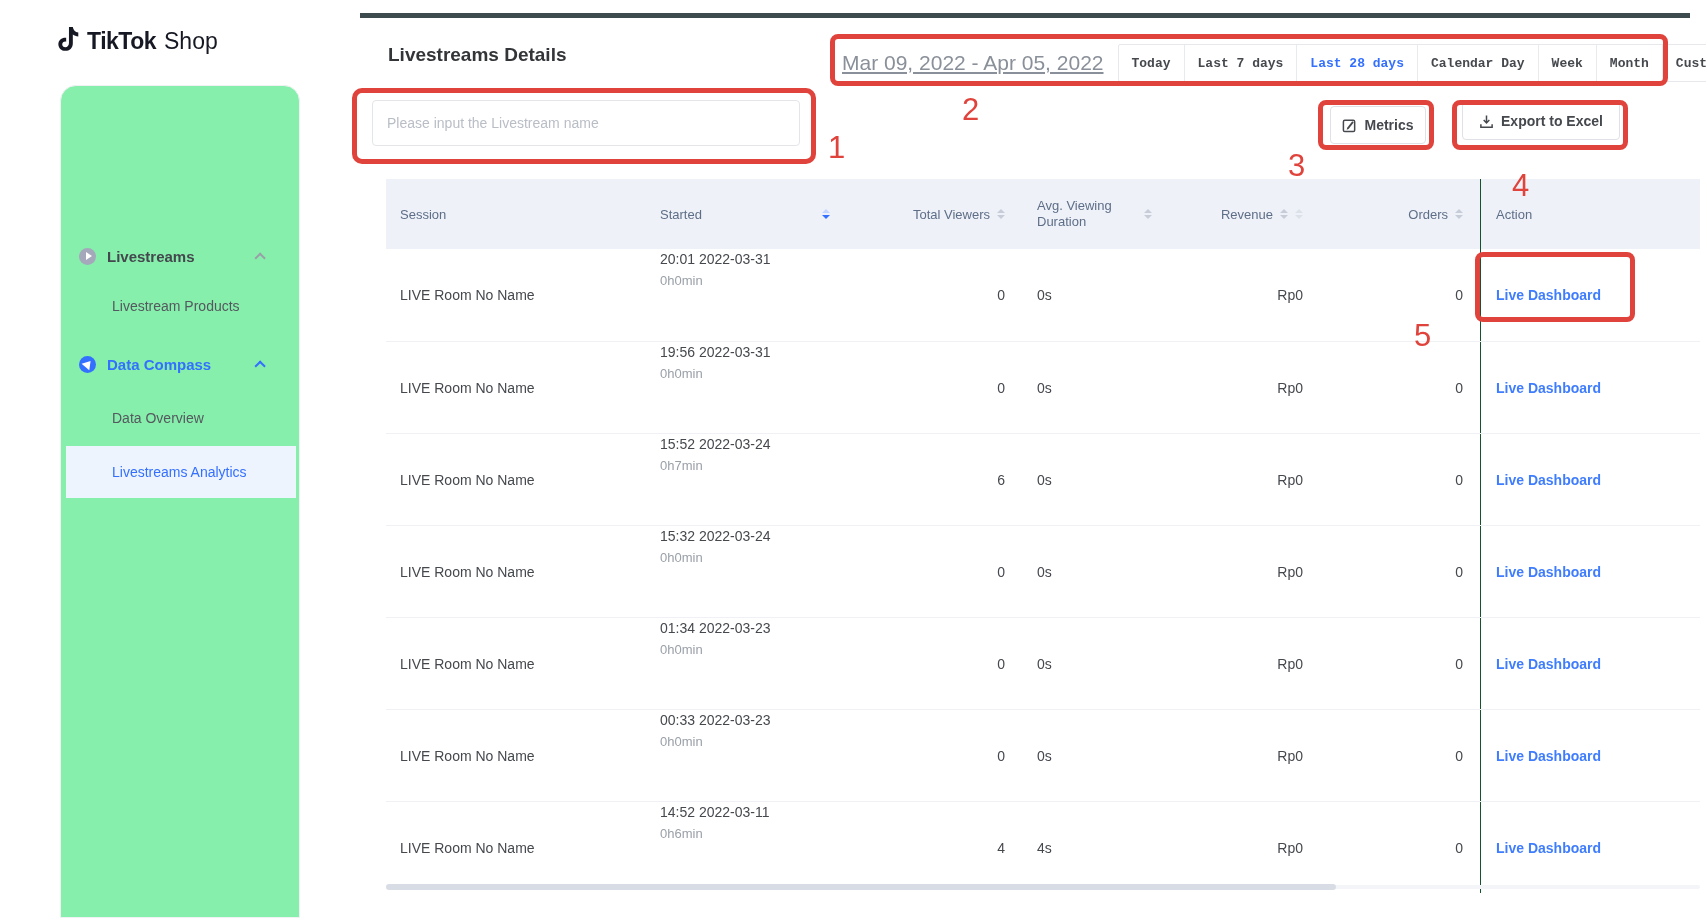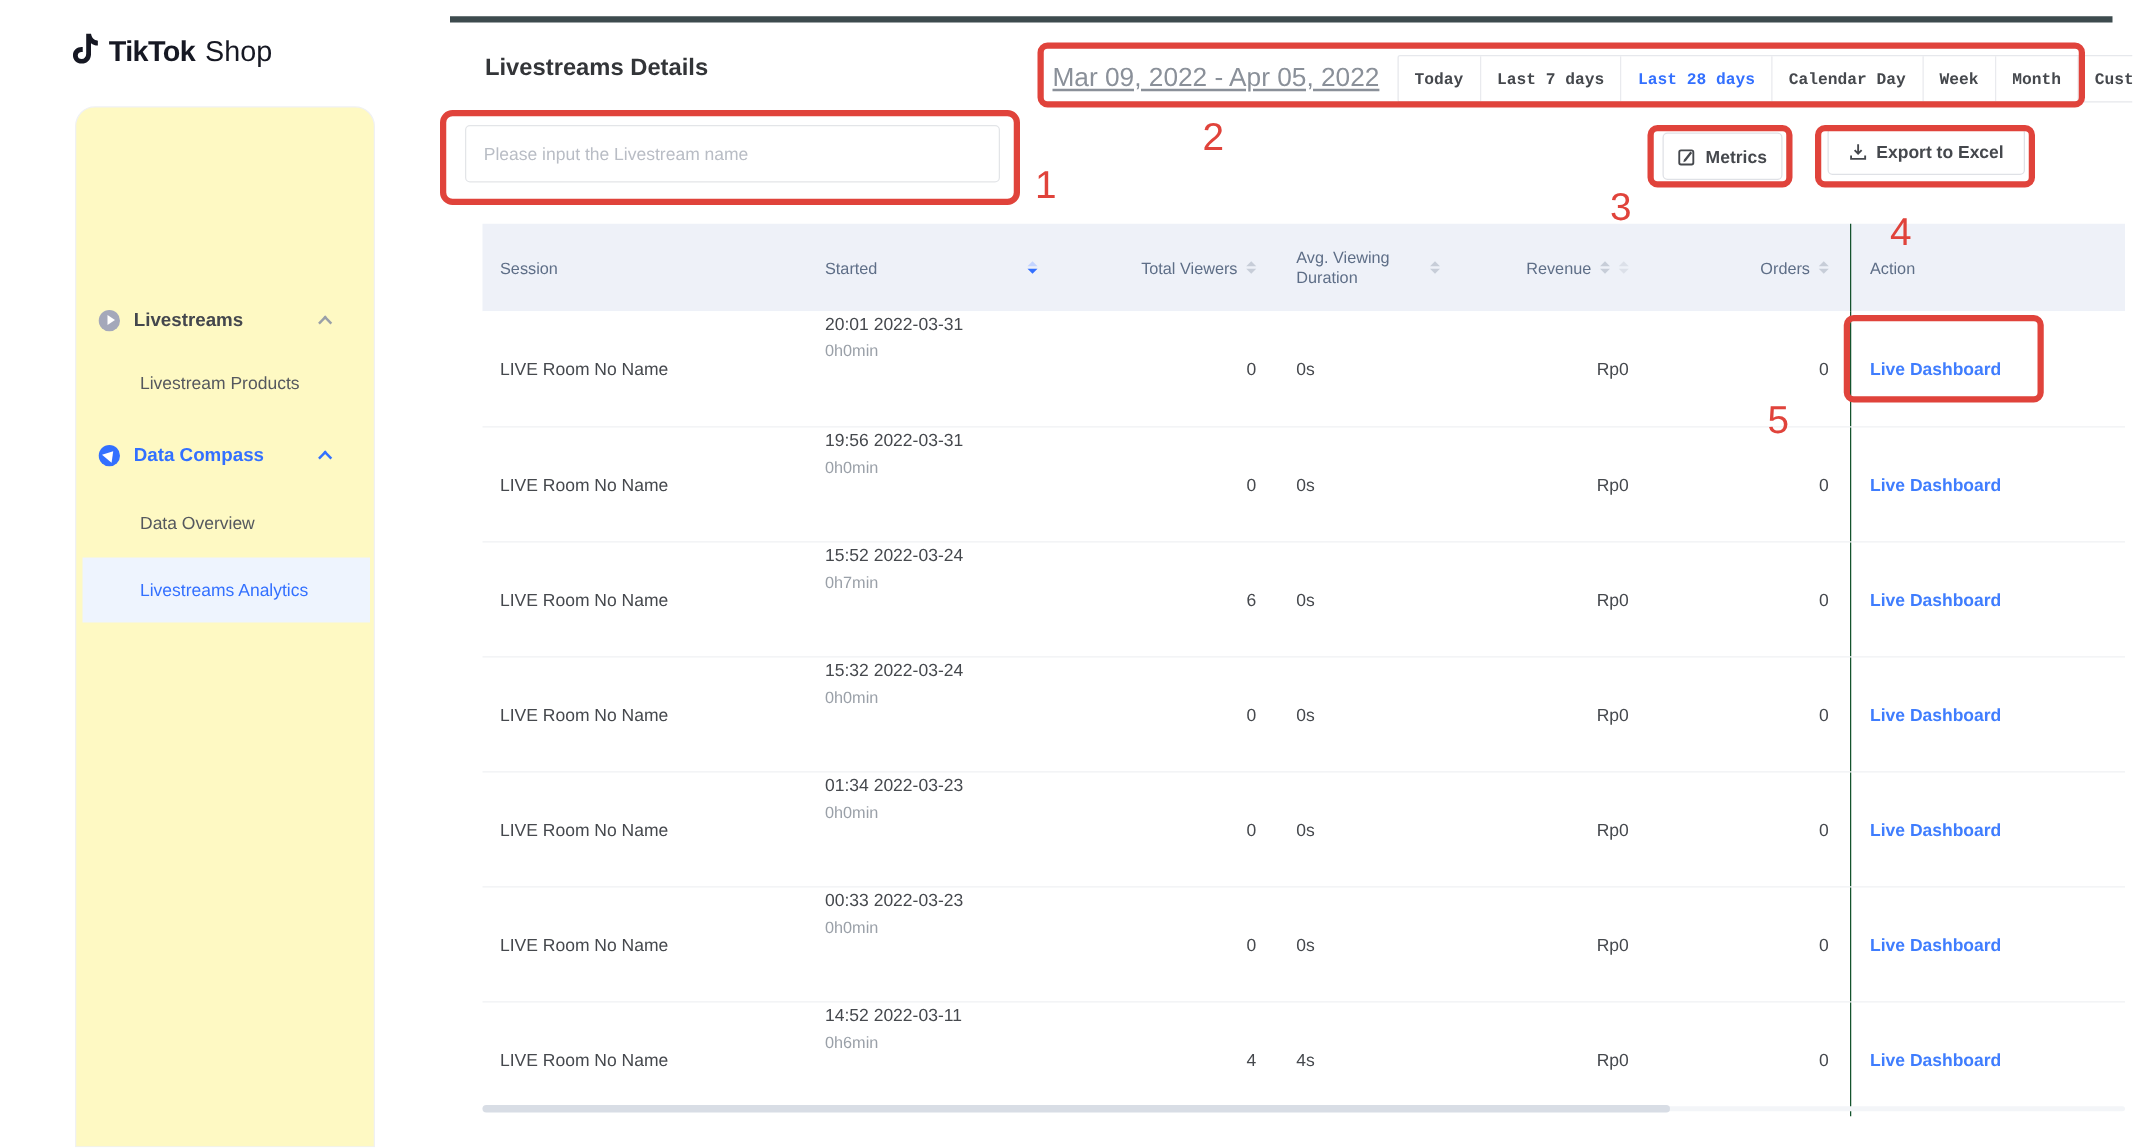--- a/index.html
+++ b/index.html
@@ -10,21 +10,21 @@
   .top-strip { position:absolute; left:360px; top:13px; width:1330px; height:5px; background:#3d4b4e; }
 
   
   .logo { position:absolute; left:55px; top:26px; display:flex; align-items:center; gap:6px; }
   .logo .note { width:26px; height:30px; display:block; }
   .logo .brand { font-size:23px; font-weight:800; color:#161823; letter-spacing:-0.5px; }
   .logo .suffix { font-size:23px; font-weight:400; color:#161823; margin-left:2px; }
 
   
   .sidebar { position:absolute; left:60px; top:85px; width:240px; height:833px;
-             background:#fef9c3; border:1px solid #f0f1f3; border-radius:16px 16px 0 0; }
+             background:#86efac; border:1px solid #f0f1f3; border-radius:16px 16px 0 0; }
   .side-item { position:absolute; left:5px; width:230px; display:flex; align-items:center; cursor:pointer; }
   .si-icon { position:absolute; left:13px; width:17px; height:17px; border-radius:50%; display:flex; align-items:center; justify-content:center; }
   .si-icon.gray { background:#a4a8ba; }
   .si-icon.blue { background:#3370FF; }
   .si-icon .play { width:0; height:0; border-left:6px solid #fff; border-top:4px solid transparent; border-bottom:4px solid transparent; margin-left:2px; }
   .si-icon .needle { width:0; height:0; border-left:5px solid transparent; border-right:5px solid transparent; border-bottom:8px solid #fff; transform:rotate(40deg); }
   .si-label { position:absolute; left:41px; font-size:15px; font-weight:700; color:#44474d; white-space:nowrap; }
   .si-label.blue { color:#3370FF; }
   .si-sub { position:absolute; left:46px; font-size:14px; color:#55585e; white-space:nowrap; cursor:pointer; }
   .si-sub.active { color:#3370FF; }

